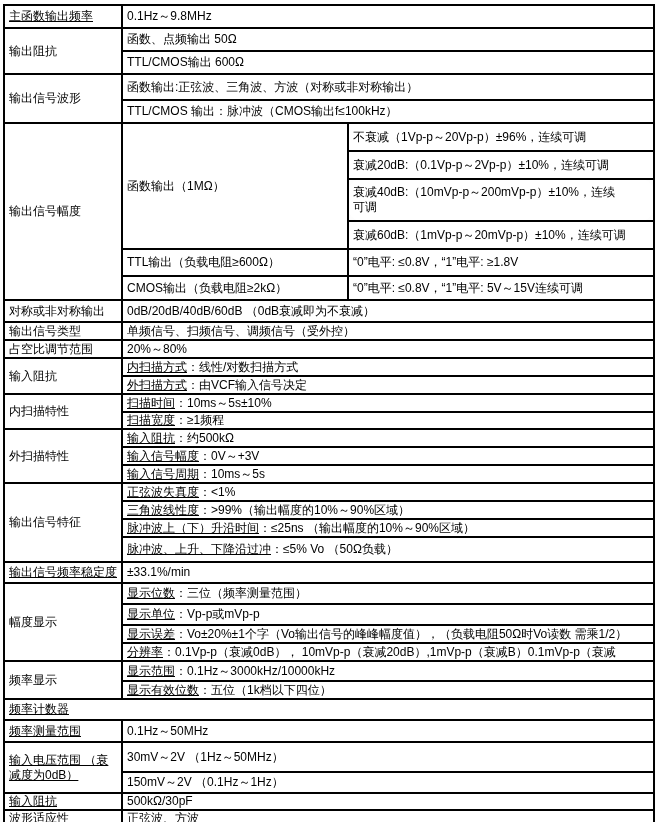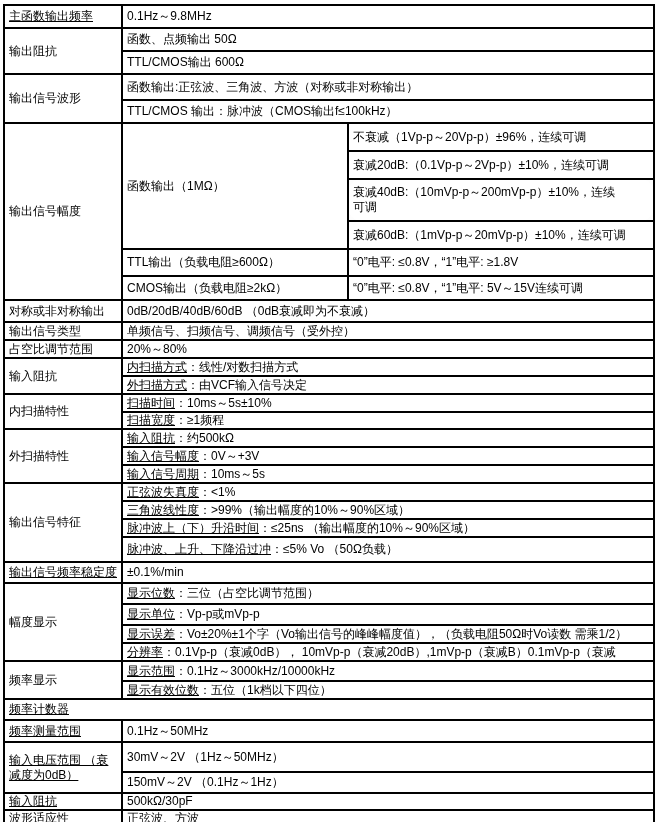--- a/index.html
+++ b/index.html
@@ -145,26 +145,26 @@
   </tr>
   <tr style="height:18px">
     <td colspan="2"><span class="u">脉冲波上（下）升沿时间</span><span>：≤25ns （输出幅度的10%～90%区域）</span></td>
   </tr>
   <tr style="height:25px">
     <td colspan="2"><span class="u">脉冲波、上升、下降沿过冲</span><span>：≤5% Vo （50Ω负载）</span></td>
   </tr>
 
   <tr style="height:21px">
     <td class="lbl"><span class="u">输出信号频率稳定度</span></td>
-    <td colspan="2"><span>±0.1%/min</span></td>
+    <td colspan="2"><span>±33.1%/min</span></td>
   </tr>
 
   <tr style="height:21px">
     <td class="lbl" rowspan="4"><span>幅度显示</span></td>
-    <td colspan="2"><span class="u">显示位数</span><span>：三位（占空比调节范围）</span></td>
+    <td colspan="2"><span class="u">显示位数</span><span>：三位（频率测量范围）</span></td>
   </tr>
   <tr style="height:21px">
     <td colspan="2"><span class="u">显示单位</span><span>：Vp-p或mVp-p</span></td>
   </tr>
   <tr style="height:18px">
     <td colspan="2" class="clip"><span class="u">显示误差</span><span>：Vo±20%±1个字（Vo输出信号的峰峰幅度值），（负载电阻50Ω时Vo读数 需乘1/2）</span></td>
   </tr>
   <tr style="height:18px">
     <td colspan="2" class="clip"><span class="u">分辨率</span><span>：0.1Vp-p（衰减0dB）， 10mVp-p（衰减20dB）,1mVp-p（衰减B）0.1mVp-p（衰减</span></td>
   </tr>

